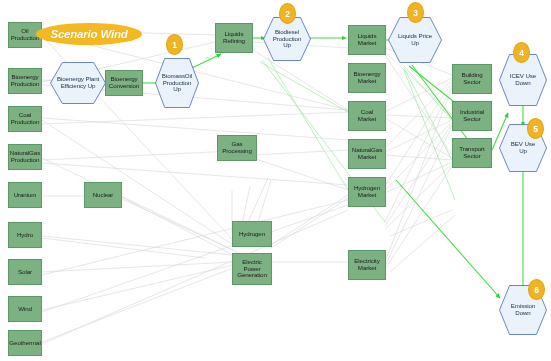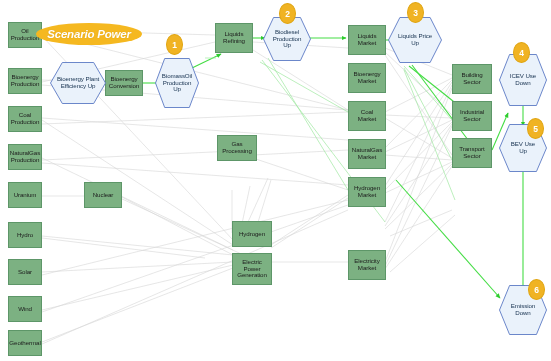--- a/index.html
+++ b/index.html
@@ -328,21 +328,21 @@
       <div class="node hex" style="left: 499px; top: 285px; width: 48px; height: 50px;">
         <svg class="hex-bg" viewBox="0 0 48 50" width="48" height="50" preserveAspectRatio="none">
           <polygon points="10.56,0.5 37.44,0.5 47.5,25 37.44,49.5 10.56,49.5 0.5,25" fill="#eaf2fb" stroke="#5b79c4" stroke-width="0.9"></polygon>
         </svg>
         <span class="hex-label lbl-multi">Emission
 Down</span>
       </div>
     </div>
 
   <div class="banner" style="left:36px; top:23px; width:106px; height:22px;">
-    <span>Scenario Power</span>
+    <span>Scenario Wind</span>
   </div>
 
 <div class="badge" style="left: 166px; top: 34px; width: 15px; height: 19px; border-radius: 50%;">1</div>
     <div class="badge" style="left: 279px; top: 3px; width: 15px; height: 19px; border-radius: 50%;">2</div>
     <div class="badge" style="left: 407px; top: 2px; width: 15px; height: 19px; border-radius: 50%;">3</div>
     <div class="badge" style="left: 513px; top: 42px; width: 15px; height: 19px; border-radius: 50%;">4</div>
     <div class="badge" style="left: 527px; top: 118px; width: 15px; height: 19px; border-radius: 50%;">5</div>
     <div class="badge" style="left: 528px; top: 279px; width: 15px; height: 19px; border-radius: 50%;">6</div>
   </div>
 

